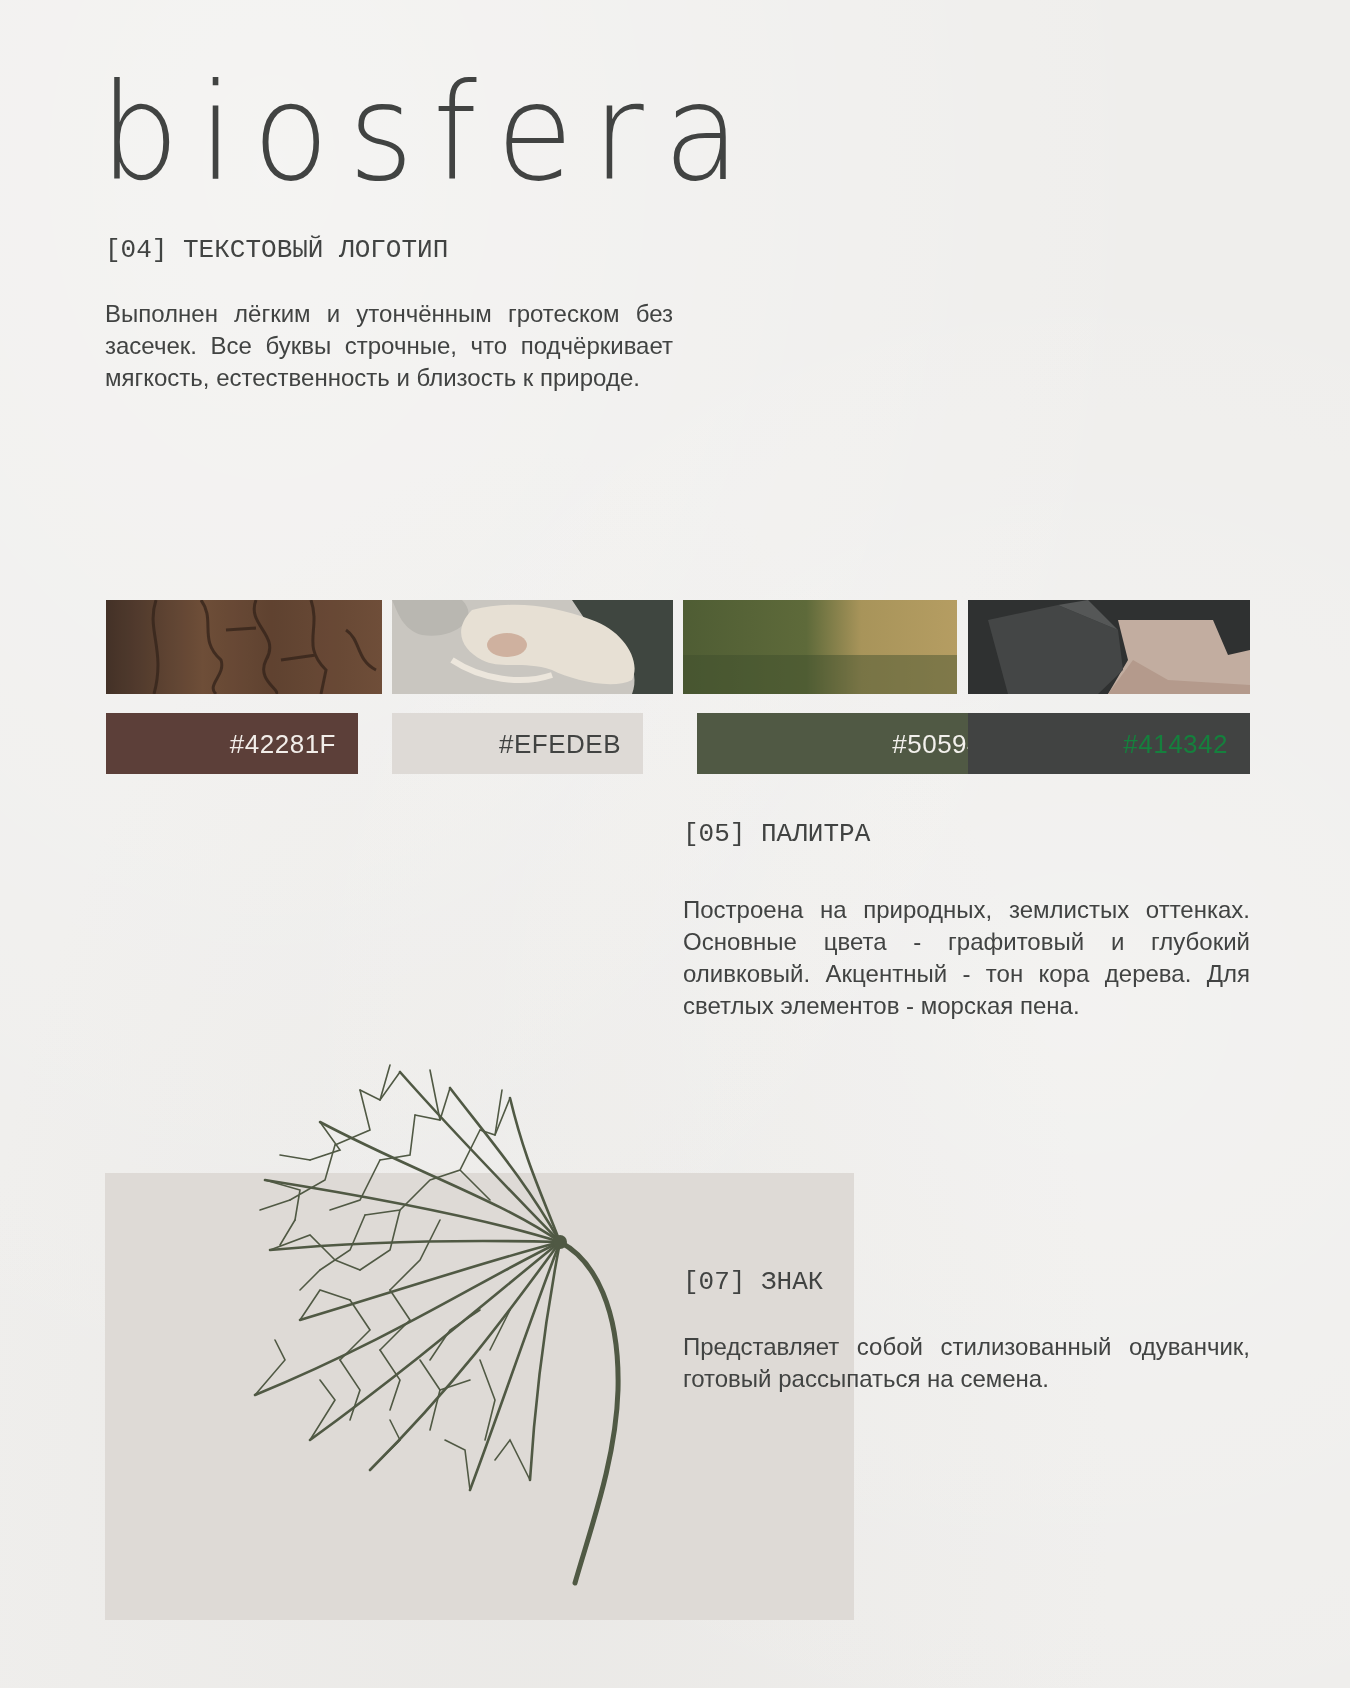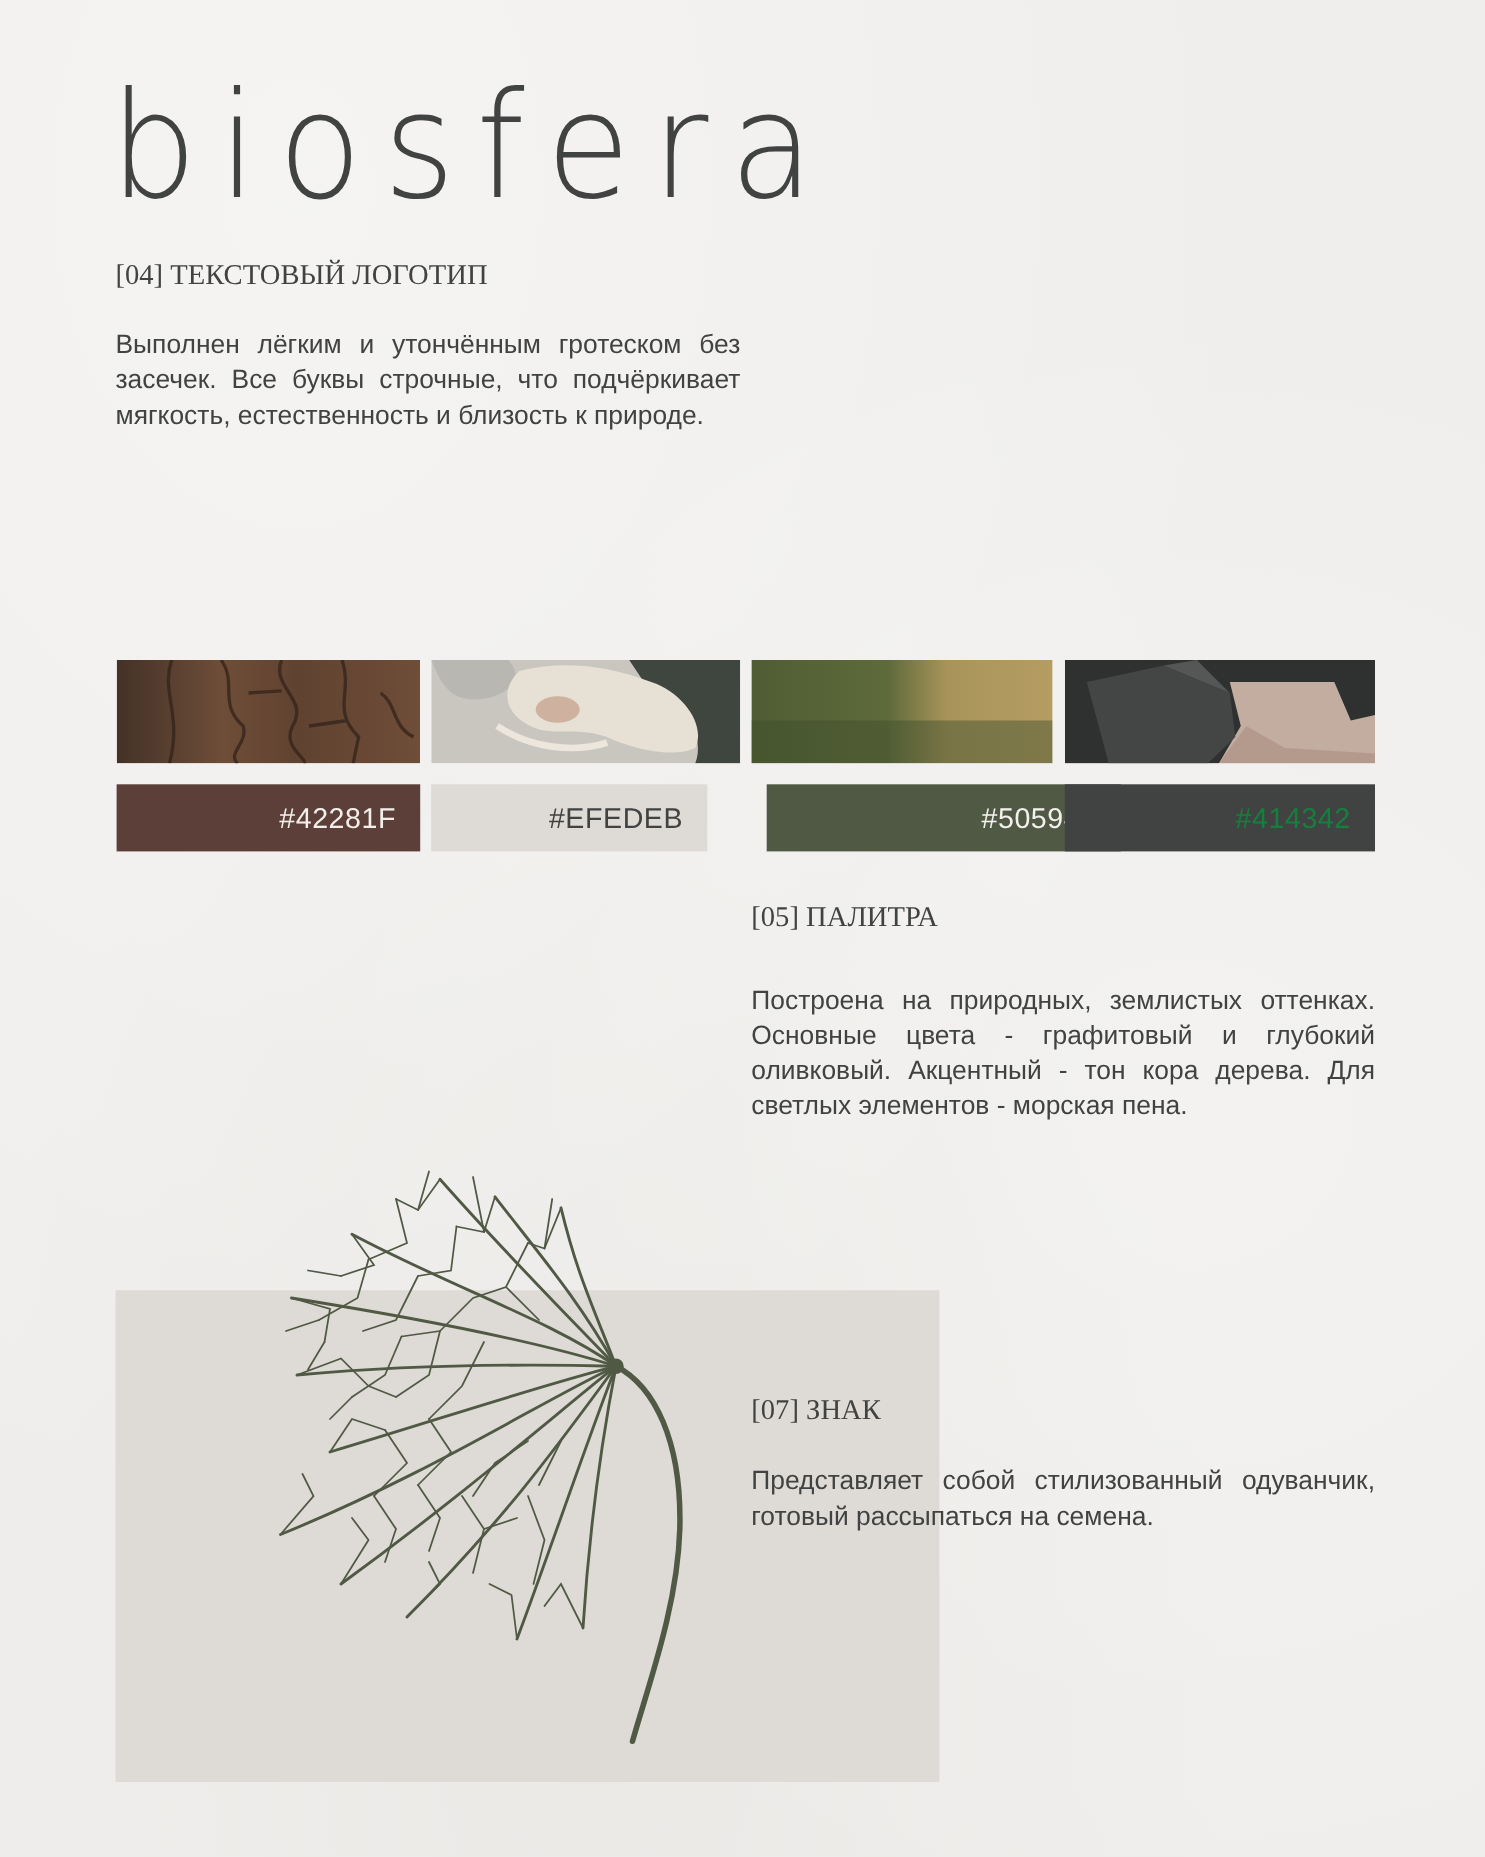--- a/index.html
+++ b/index.html
@@ -17,21 +17,21 @@
   .logo {
     left:100px; top:66px;
     font-family:"DejaVu Sans", sans-serif;
     font-weight:200; font-size:134px; line-height:1;
     letter-spacing:21px; color:#414342;
     transform:scaleX(0.93); transform-origin:left top;
     -webkit-text-stroke:0px;
   }
   .heading {
     font-size:26px; line-height:30px; color:#414342; white-space:nowrap;
-    font-family:Liberation Serif, serif;
+    font-family:Liberation Mono, monospace;
   }
   .para {
     font-size:24px; line-height:32px; color:#414342;
     text-align:justify; text-align-last:left;
     font-family:"Liberation Sans", sans-serif;
   }
   .para p { margin:0; }
   .para p + p { margin-top:32px; }
   .photo { top:600px; height:94px; overflow:hidden; }
   .swatch { top:713px; height:61px; }
@@ -93,21 +93,21 @@
 <div class="abs photo" style="left:968px; width:282px;">
   <svg width="282" height="94" viewBox="0 0 282 94" preserveAspectRatio="none">
     <rect width="282" height="94" fill="#c2ada0"></rect>
     <path d="M0 0 L282 0 L282 50 L260 55 L245 20 L150 20 L160 60 L140 94 L0 94 Z" fill="#2f3131"></path>
     <path d="M20 20 L90 5 L150 30 L155 70 L130 94 L40 94 Z" fill="#444646"></path>
     <path d="M90 5 L120 0 L150 30 Z" fill="#555757"></path>
     <path d="M140 94 L165 60 L200 80 L282 85 L282 94 Z" fill="#b49a8c"></path>
   </svg>
 </div>
 
-<div class="abs swatch" style="left:106px; width:276px;">
+<div class="abs swatch" style="left:106px; width:252px;">
   <div style="position:absolute;inset:0;background:#5c3f39;"></div>
   <span style="color:#f2eeea;">#42281F</span>
 </div>
 <div class="abs swatch" style="left:392px; width:251px;">
   <div style="position:absolute;inset:0;background:#dedad6;"></div>
   <span style="color:#414342;">#EFEDEB</span>
 </div>
 <div class="abs swatch" style="left:697px; width:322px;">
   <div style="position:absolute;inset:0;background:#505944;"></div>
   <span style="color:#f2f0ec;">#505944</span>

